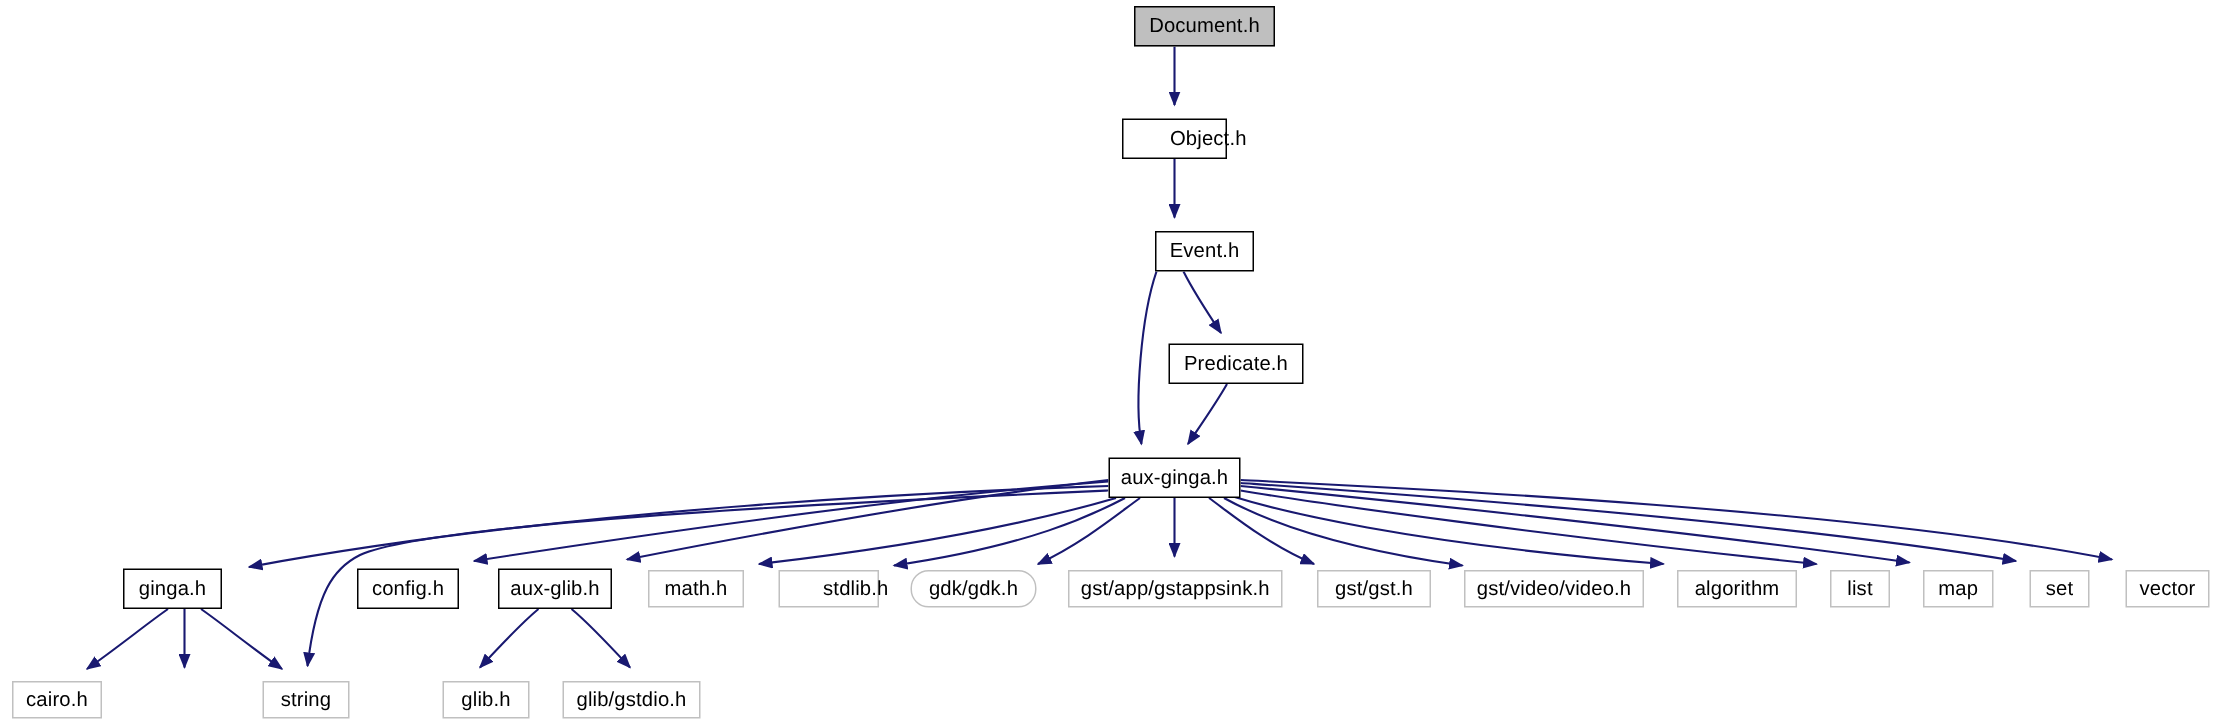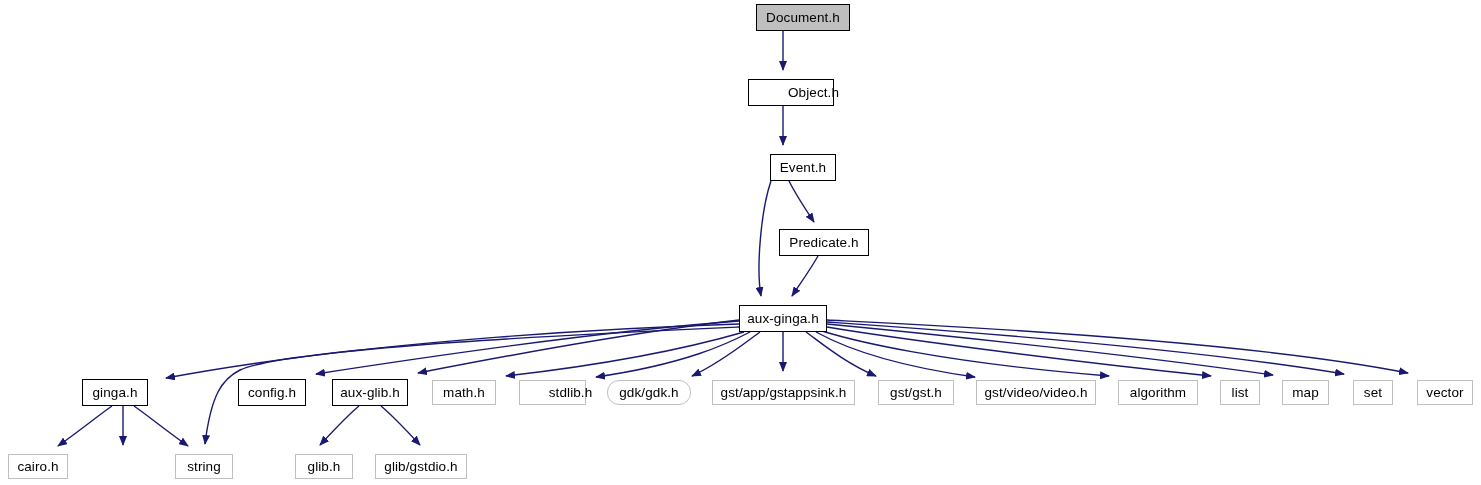--- a/index.html
+++ b/index.html
@@ -90,21 +90,21 @@
         <path d="M123,406 L123,445" marker-end="url(#arrowhead)"></path>
         <path d="M134,406 C147,415 168,432 188,446" marker-end="url(#arrowhead)"></path>
         <path d="M359,406 C348,415 333,431 320,445" marker-end="url(#arrowhead)"></path>
         <path d="M381,406 C392,415 407,431 420,445" marker-end="url(#arrowhead)"></path>
       </g>
   </svg>
   <div id="nodes-group">
       <div class="node current" style="left: 736px; top: 4px; width: 94px; height: 27px; margin-left: 20px;">
         <span class="node-label">Document.h</span>
       </div>
-      <div class="node internal" style="left: 748px; top: 79px; width: 86px; height: 27px; padding-left: 45px;">
+      <div class="node internal" style="left: 748px; top: 79px; width: 70px; height: 27px; padding-left: 45px;">
         <span class="node-label">Object.h</span>
       </div>
       <div class="node internal" style="left: 750px; top: 154px; width: 66px; height: 27px; margin-left: 20px;">
         <span class="node-label">Event.h</span>
       </div>
       <div class="node internal" style="left: 779px; top: 229px; width: 90px; height: 27px;">
         <span class="node-label">Predicate.h</span>
       </div>
       <div class="node internal" style="left: 739px; top: 305px; width: 88px; height: 27px;">
         <span class="node-label">aux-ginga.h</span>

